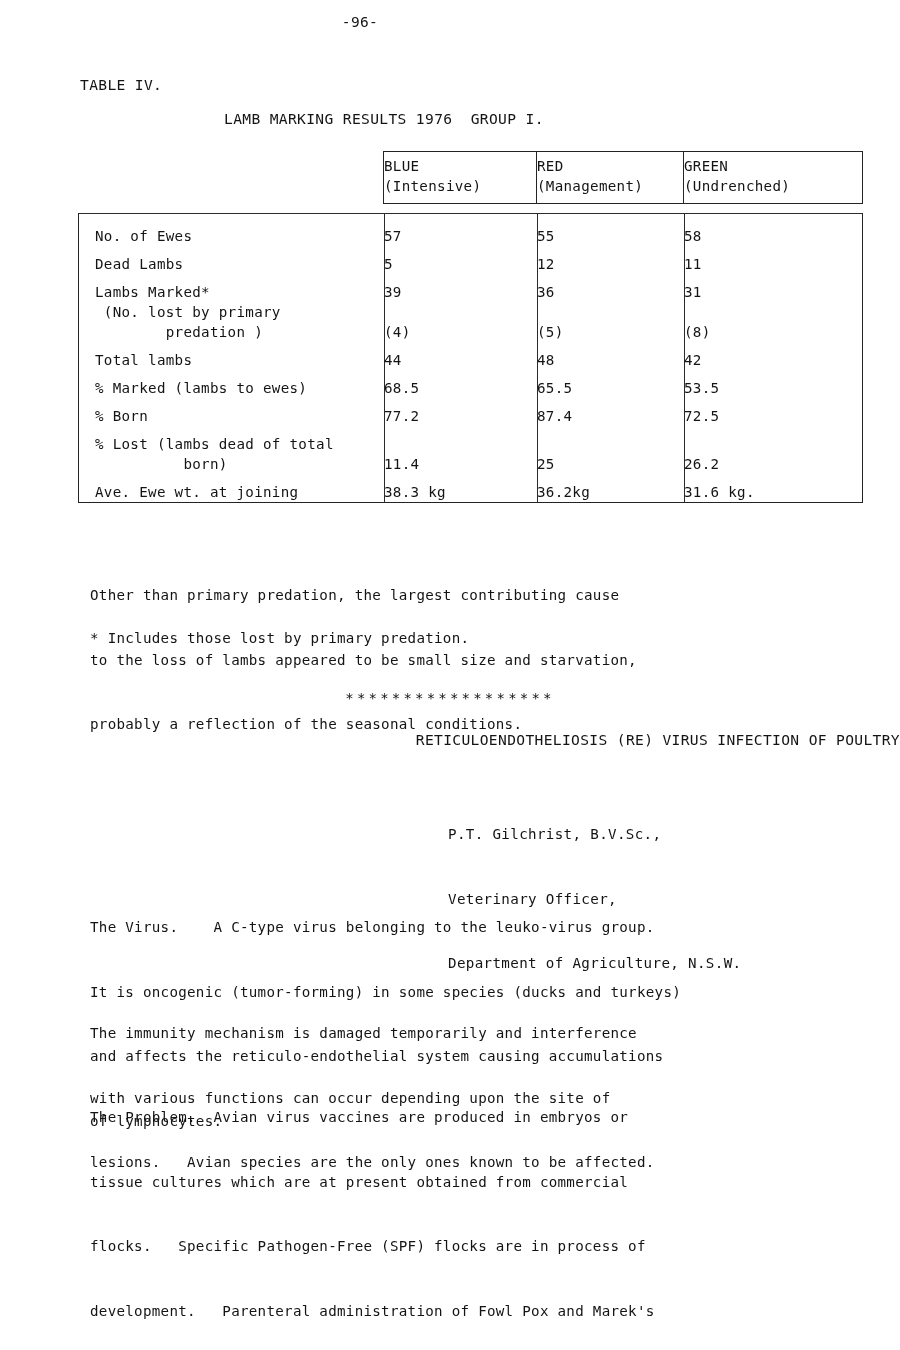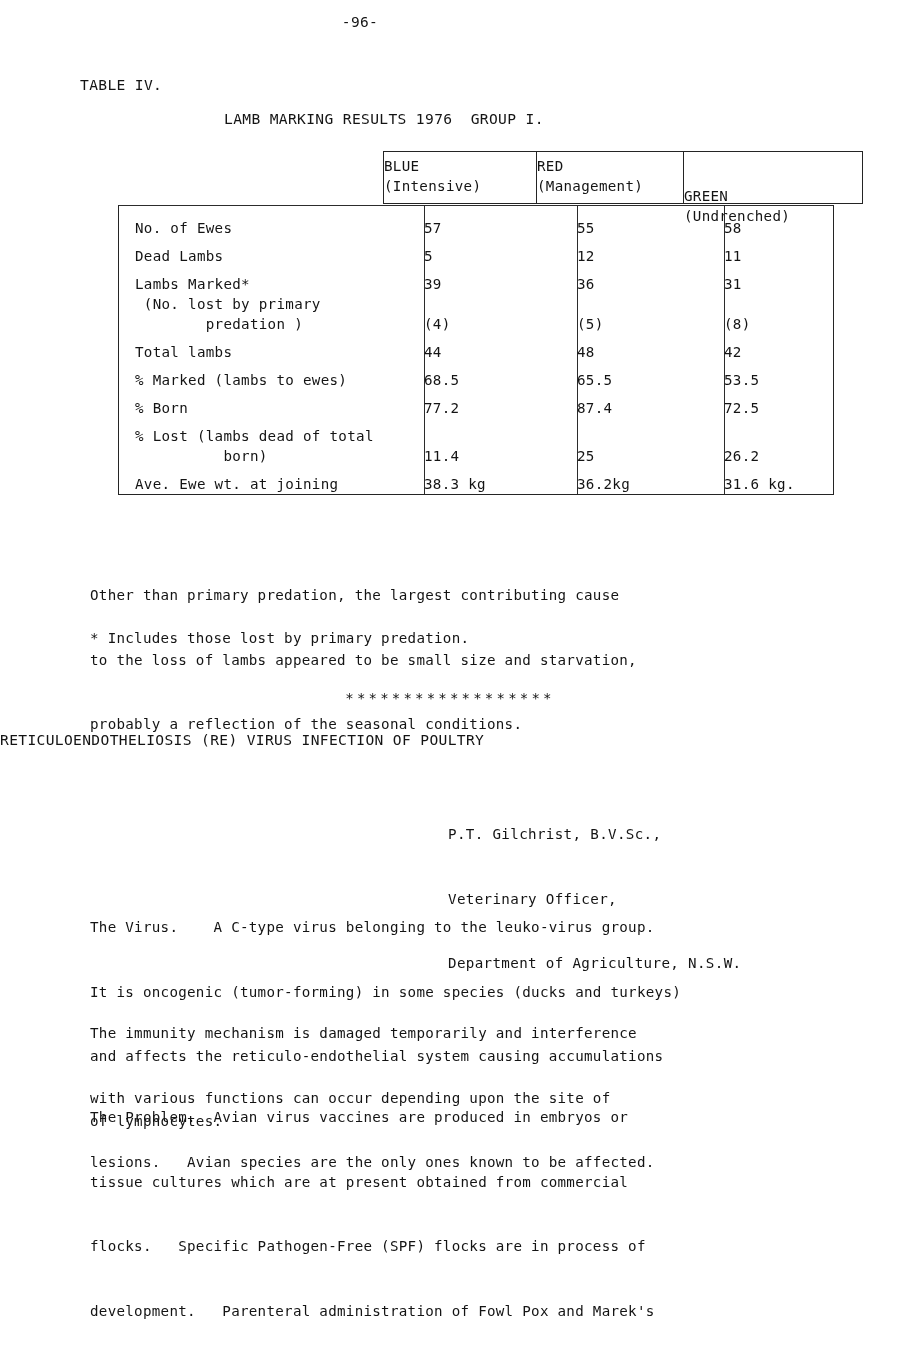--- a/index.html
+++ b/index.html
@@ -84,33 +84,32 @@
     text-align: left;
     padding-top: 4px;
     font-size: 14.2px;
     line-height: 20px;
     letter-spacing: 0.3px;
     white-space: pre;
     color: #141414;
   }
   .hdr-c1 { width: 153px; border-right: 1.4px solid #242424; }
   .hdr-c2 { width: 147px; border-right: 1.4px solid #242424; }
-  .hdr-c3 { width: 180px; margin-top: 30px; }
+  .hdr-c3 { width: 180px; }
 
   
   .body-box {
     position: absolute;
-    top: 54px;
-    left: 0;
-    width: 716px;
+    top: 62px;
+    left: 0;
+    width: 785px;
     height: 290px;
     border: 1.4px solid #242424;
     border-top: 1.2px solid #2c2c2c;
     box-sizing: border-box;
-    margin-left: 40px;
   }
   
   .vrule {
     position: absolute;
     top: 0;
     bottom: 0;
     width: 0;
     border-left: 1.4px solid #2b2b2b;
   }
   .vrule.v1 { left: 305px; }
@@ -161,21 +160,21 @@
     width: 900px;
     text-align: center;
     white-space: normal;
     letter-spacing: 3.2px;
     font-size: 14px;
   }
   #section-title {
     top: 729px;
     left: 0;
     width: 900px;
-    text-align: left;
+    text-align: right;
     white-space: normal;
     font-size: 14.6px;
   }
   #section-title span.u-line { display: inline-block; }
   #byline {
     top: 781px;
     left: 448px;
     font-size: 14.2px;
     line-height: 21.5px;
   }

